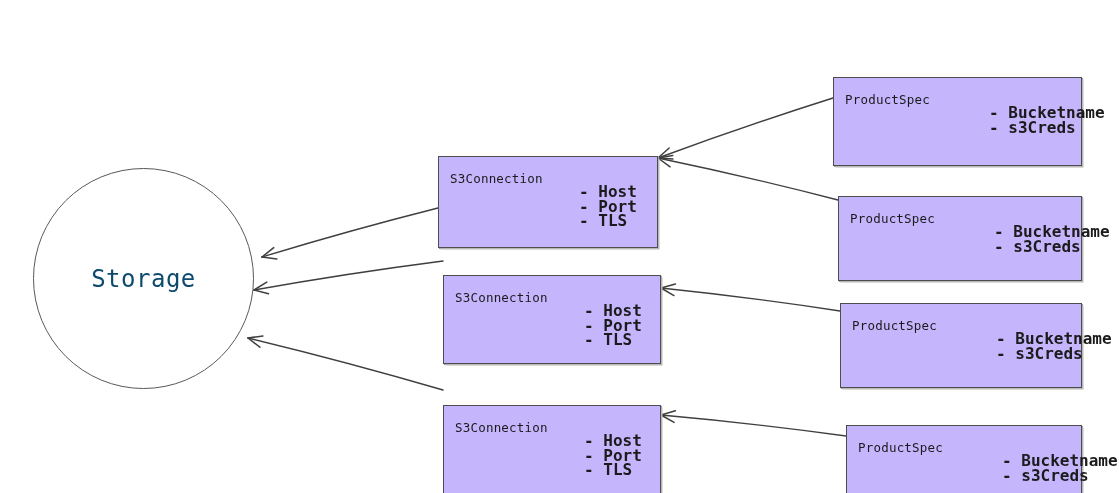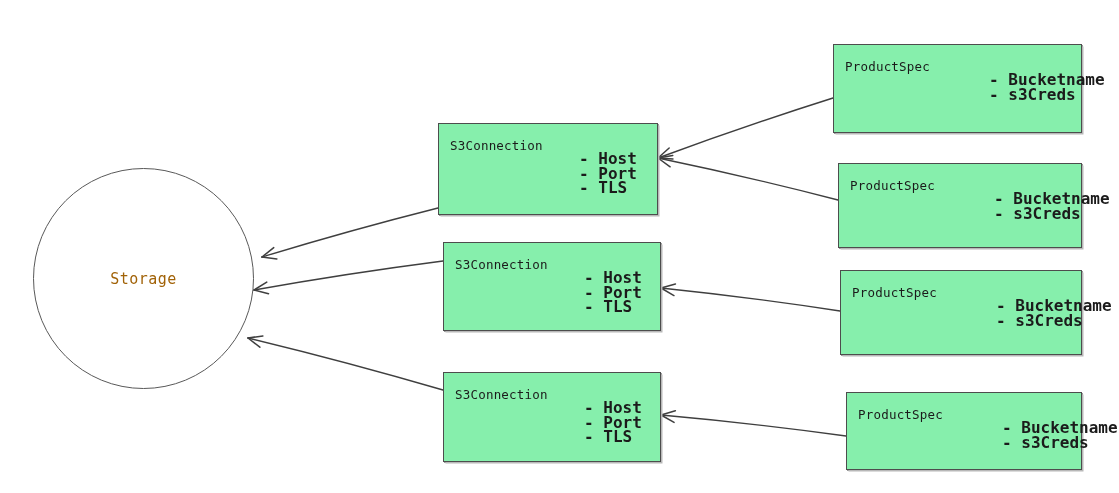--- a/index.html
+++ b/index.html
@@ -21,23 +21,24 @@
     position: absolute;
     left: 0;
     top: 0;
     width: 1119px;
     height: 493px;
     pointer-events: none;
   }
   .node-box {
     position: absolute;
     box-sizing: border-box;
-    background: #86efac;
+    background: #c4b5fd;
     border: 1.6px solid #4d4d4d;
     box-shadow: 2px 2px 0 -0.5px #b8b8b8, 1px 1px 0 #9a9a9a;
+    margin-top: 33px;
   }
   .node-title {
     position: absolute;
     font-family: "DejaVu Sans Mono", monospace;
     font-size: 12.5px;
     color: #1b1b1b;
     white-space: nowrap;
     letter-spacing: 0.2px;
   }
   .node-fields {
@@ -59,22 +60,22 @@
     border: 1.5px solid #595959;
     background: #ffffff;
   }
   .circle-label {
     position: absolute;
     width: 100%;
     top: 50%;
     transform: translateY(-50%);
     text-align: center;
     font-family: "DejaVu Sans Mono", monospace;
-    font-size: 15px;
-    color: #a16207;
+    font-size: 24px;
+    color: #0c4a6e;
     letter-spacing: 0.5px;
   }
 </style>
 </head>
 <body>
 
 <div id="canvas">
 
   <svg id="edges" viewBox="0 0 1119 493" width="1119" height="493" xmlns="http://www.w3.org/2000/svg">
       <g>

